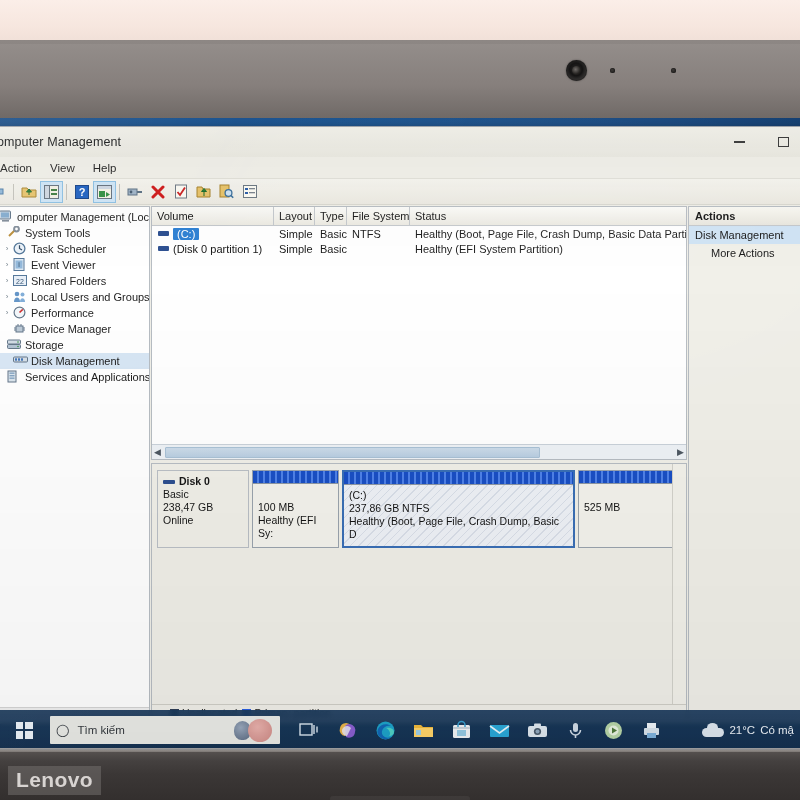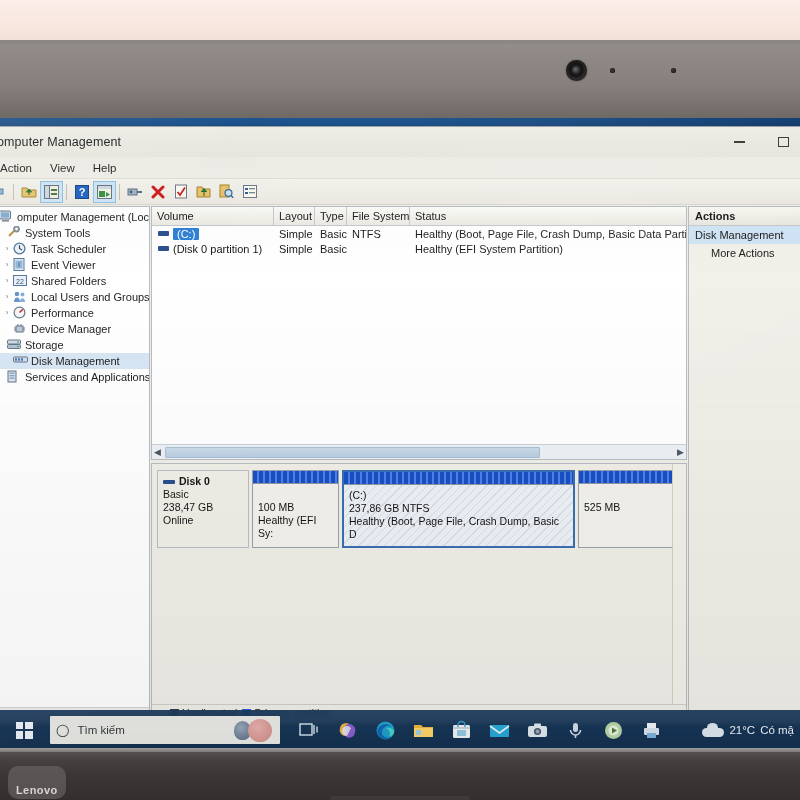--- a/index.html
+++ b/index.html
@@ -53,26 +53,26 @@
     position: absolute; left: 0; top: 752px; width: 800px; height: 48px;
     background: linear-gradient(180deg, #55504e 0%, #454140 18%, #3b3736 46%, #332f2e 100%);
   }
   .deck-hinge {
     position: absolute; left: 0; top: 748px; width: 800px; height: 7px;
     background: linear-gradient(180deg, #b9b4b0 0%, #8e8986 40%, #5b5755 100%);
     opacity: .85;
   }
   .lenovo-logo {
     position: absolute; left: 8px; top: 766px;
-    padding: 18px 8px 3px 8px;
+    padding: 2px 8px 3px 8px;
     font-family: "Liberation Sans", sans-serif;
-    font-size: 11px; font-weight: 600; letter-spacing: .4px;
+    font-size: 21px; font-weight: 600; letter-spacing: .4px;
     color: #d8d4d2;
     background: rgba(120,116,114,.5);
-    border-radius: 10px;
+    border-radius: 0;
   }
 
   .touchpad-hint {
     position: absolute; left: 330px; top: 796px; width: 140px; height: 6px;
     background: rgba(255,255,255,.05); border-radius: 3px;
   }
 
   
   .screen {
     position: absolute; left: 0px; top: 118px; width: 800px; height: 632px;

